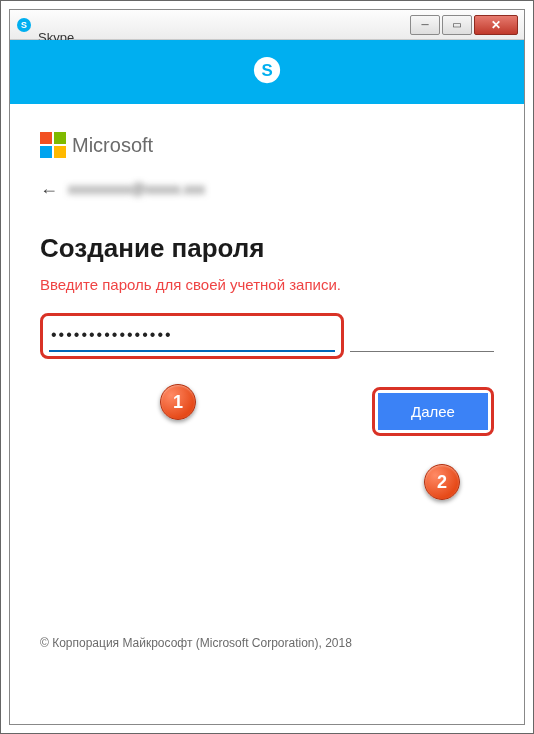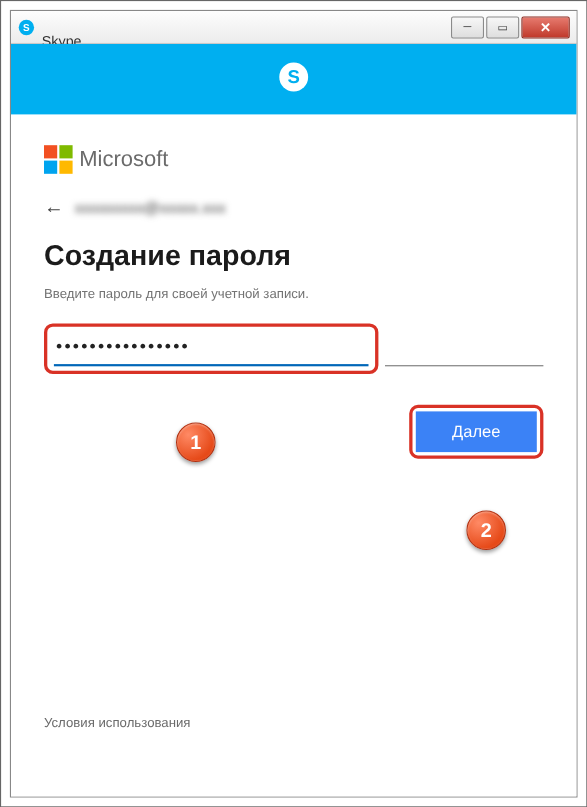--- a/index.html
+++ b/index.html
@@ -88,26 +88,26 @@
   .identity .back-arrow { font-size:18px; color:#444; }
   .identity .email {
     filter: blur(3px);
     font-size: 14px;
     color: #444;
   }
   h1.page-title {
     font-size: 26px;
     font-weight: 600;
     color: #1b1b1b;
-    margin-top: 18px;
+    margin-top: 34px;
   }
   .subtitle {
     margin-top: 12px;
-    font-size: 12px;
-    color: #737373;
+    font-size: 15px;
+    color: #ef4444;
   }
   .pw-wrap {
     margin-top: 20px;
     position: relative;
   }
   .pw-highlight {
     border: 3px solid #d93226;
     border-radius: 8px;
     padding: 4px 6px;
     width: 304px;
@@ -250,19 +250,19 @@
     </div>
 
     <div class="badge badge1">
       <span>1</span>
     </div>
     <div class="badge badge2">
       <span>2</span>
     </div>
 
     <div class="footer">
+      <div>© Корпорация Майкрософт (Microsoft Corporation), 2018</div>
       <div class="row2">
-        <span>Условия использования</span>
       </div>
     </div>
 
   </div>
 </div>
 
 </body></html>

